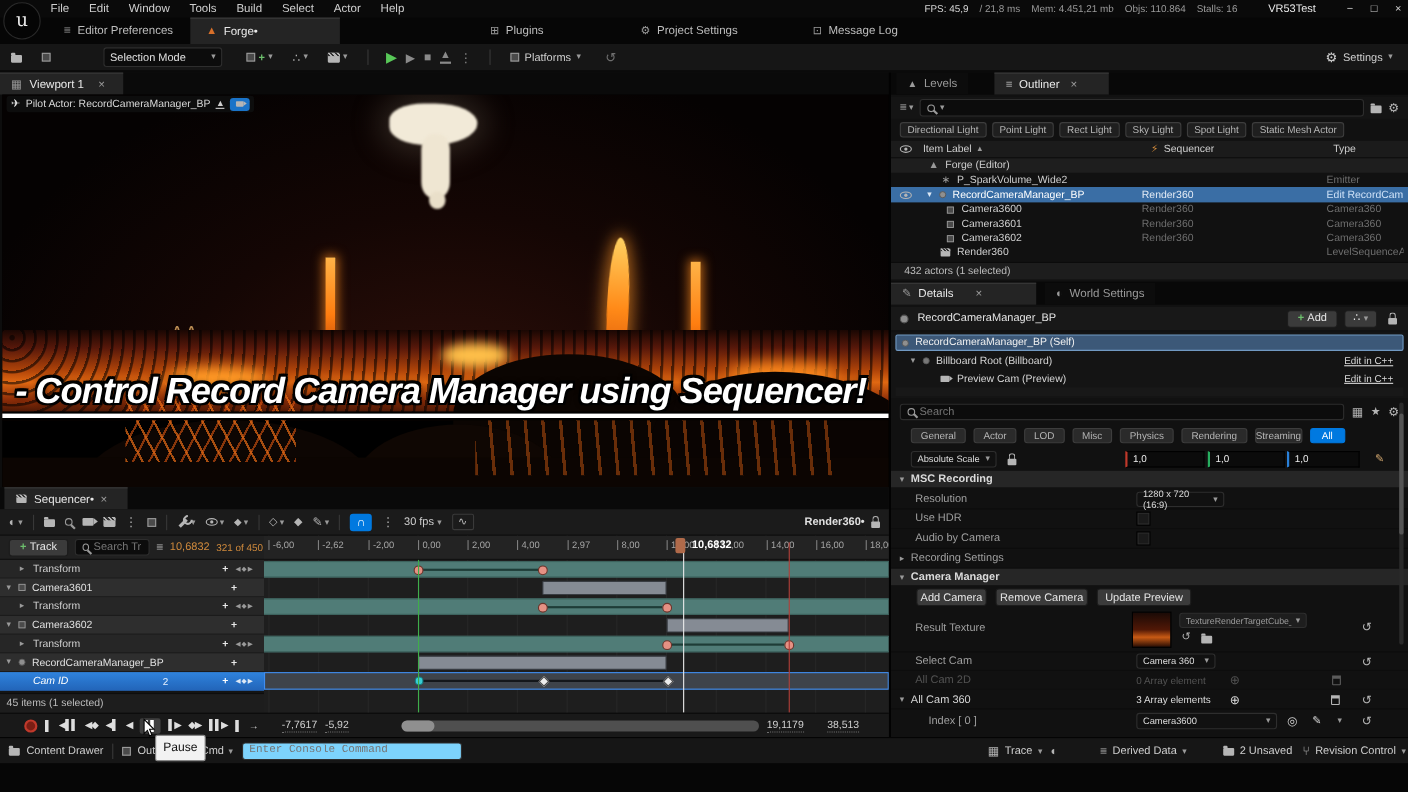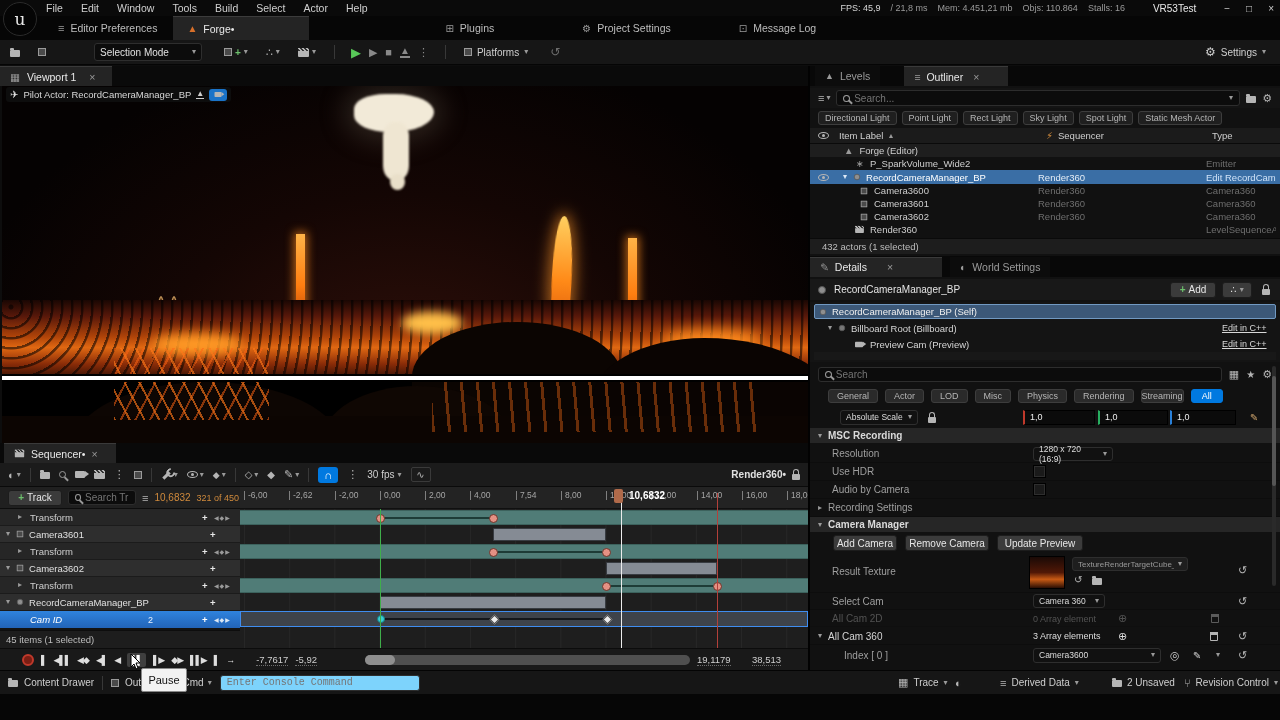--- a/index.html
+++ b/index.html
@@ -201,20 +201,21 @@
 
   <div class="a f" style="left:4px;top:1px;height:15px;background:rgba(14,14,14,.92);border-radius:3px;padding:0 4px;gap:5px">
     <span style="color:#e0e0e0;font-size:10px">✈</span>
     <span style="font-size:9.5px;color:#d8d8d8">Pilot Actor: RecordCameraManager_BP</span>
     <span style="font-size:8px;color:#cfcfcf;border-bottom:1.5px solid #cfcfcf;line-height:1">▲</span>
     <span class="f" style="background:#1a73c8;border-radius:3px;width:18px;height:12px;justify-content:center">
           <span class="icx i-cam" style="transform:scale(.7)"></span>
         </span>
   </div>
 
+  <div class="a caption" style="left:12px;top:250px">- Control Record Camera Manager using Sequencer!</div>
   <div class="a" style="left:0;top:290px;width:806px;height:4px;background:#fff;box-shadow:0 2px 0 #000,0 -2px 0 #000"></div>
 </div>
 
 <div class="a" style="left:808px;top:66px;width:2px;height:604px;background:#020202"></div>
 
 <div class="a" style="left:810px;top:66px;width:470px;height:604px;background:#111">
 
   <div class="a f" style="left:0;top:0;width:470px;height:20px;background:#080808">
     <div class="tab" style="margin-left:5px;gap:6px">
       <span style="color:#9a9a9a;font-size:9px">▲</span>
@@ -227,21 +228,20 @@
     </div>
   </div>
 
   <div class="a f" style="left:0;top:22px;width:470px;height:20px;gap:6px;padding:0 8px;background:#141414">
     <span class="f" style="gap:2px">
       <span style="color:#b5b5b5">≡</span>
       <span class="chev">▾</span>
     </span>
     <div class="pill" style="flex:1;height:16px">
       <span class="icx i-mag"></span>
-      <input placeholder="Search..." style="">
       <span class="chev">▾</span>
     </div>
     <span class="icx i-folder"></span>
     <span style="color:#b5b5b5;font-size:11px">⚙</span>
   </div>
 
   <div class="a f" style="left:0;top:44px;width:470px;height:16px;gap:5px;padding-left:8px">
     <span class="chip" style="padding:1px 6px">Directional Light</span>
     <span class="chip" style="padding:1px 6px">Point Light</span>
     <span class="chip" style="padding:1px 6px">Rect Light</span>
@@ -366,21 +366,21 @@
     <span class="chip" style="padding:1px 8px;background:#2a2a2a">Actor</span>
     <span class="chip" style="padding:1px 8px;background:#2a2a2a">LOD</span>
     <span class="chip" style="padding:1px 8px;background:#2a2a2a">Misc</span>
     <span class="chip" style="padding:1px 8px;background:#2a2a2a">Physics</span>
     <span class="chip" style="padding:1px 8px;background:#2a2a2a">Rendering</span>
     <span class="chip" style="padding:1px 0;background:#2a2a2a">Streaming</span>
     <span class="chip" style="padding:1px 10px;background:#0079e0;border-color:#0079e0;color:#fff">All</span>
   </div>
 
   <div class="a f" style="left:0;top:342px;width:470px;height:18px">
-    <div class="ddn" style="margin-left:30px;width:78px;height:15px">
+    <div class="ddn" style="margin-left:18px;width:78px;height:15px">
       <span style="font-size:8.5px">Absolute Scale</span>
       <span class="chev">▾</span>
     </div>
     <span class="icx i-lock" style="margin-left:10px"></span>
     <div class="a f" style="left:213px;width:72px;height:15px;background:#0b0b0b;border:1px solid #000;border-left:2px solid #c0392b;padding-left:5px;font-size:9px;color:#eee">
           <span>1,0</span>
         </div>
     <div class="a f" style="left:288px;width:70px;height:15px;background:#0b0b0b;border:1px solid #000;border-left:2px solid #27ae60;padding-left:5px;font-size:9px;color:#eee">
           <span>1,0</span>
         </div>
@@ -600,21 +600,21 @@
 
   <div class="a" style="left:240px;top:44px;width:568px;height:161px;background:#1e1e1e;overflow:hidden;background-image:linear-gradient(90deg,#272727 0,#272727 1px,transparent 1px);background-size:45.2px 100%;background-position:4px 0">
 
     <div class="a" style="left:0;top:0;width:568px;height:22px;background:#232323;border-bottom:1px solid #101010">
       <span class="tick" style="left:4px">-6,00</span>
       <span class="tick" style="left:49px">-2,62</span>
       <span class="tick" style="left:95px">-2,00</span>
       <span class="tick" style="left:140px">0,00</span>
       <span class="tick" style="left:185px">2,00</span>
       <span class="tick" style="left:230px">4,00</span>
-      <span class="tick" style="left:276px">7,54</span>
+      <span class="tick" style="left:276px">2,97</span>
       <span class="tick" style="left:321px">8,00</span>
       <span class="tick" style="left:366px">10,00</span>
       <span class="tick" style="left:411px">12,00</span>
       <span class="tick" style="left:457px">14,00</span>
       <span class="tick" style="left:502px">16,00</span>
       <span class="tick" style="left:547px">18,00</span>
     </div>
 
     <div class="teal" style="top:23px">
       <div class="kline" style="left:144px;top:6px;width:109px"></div>

